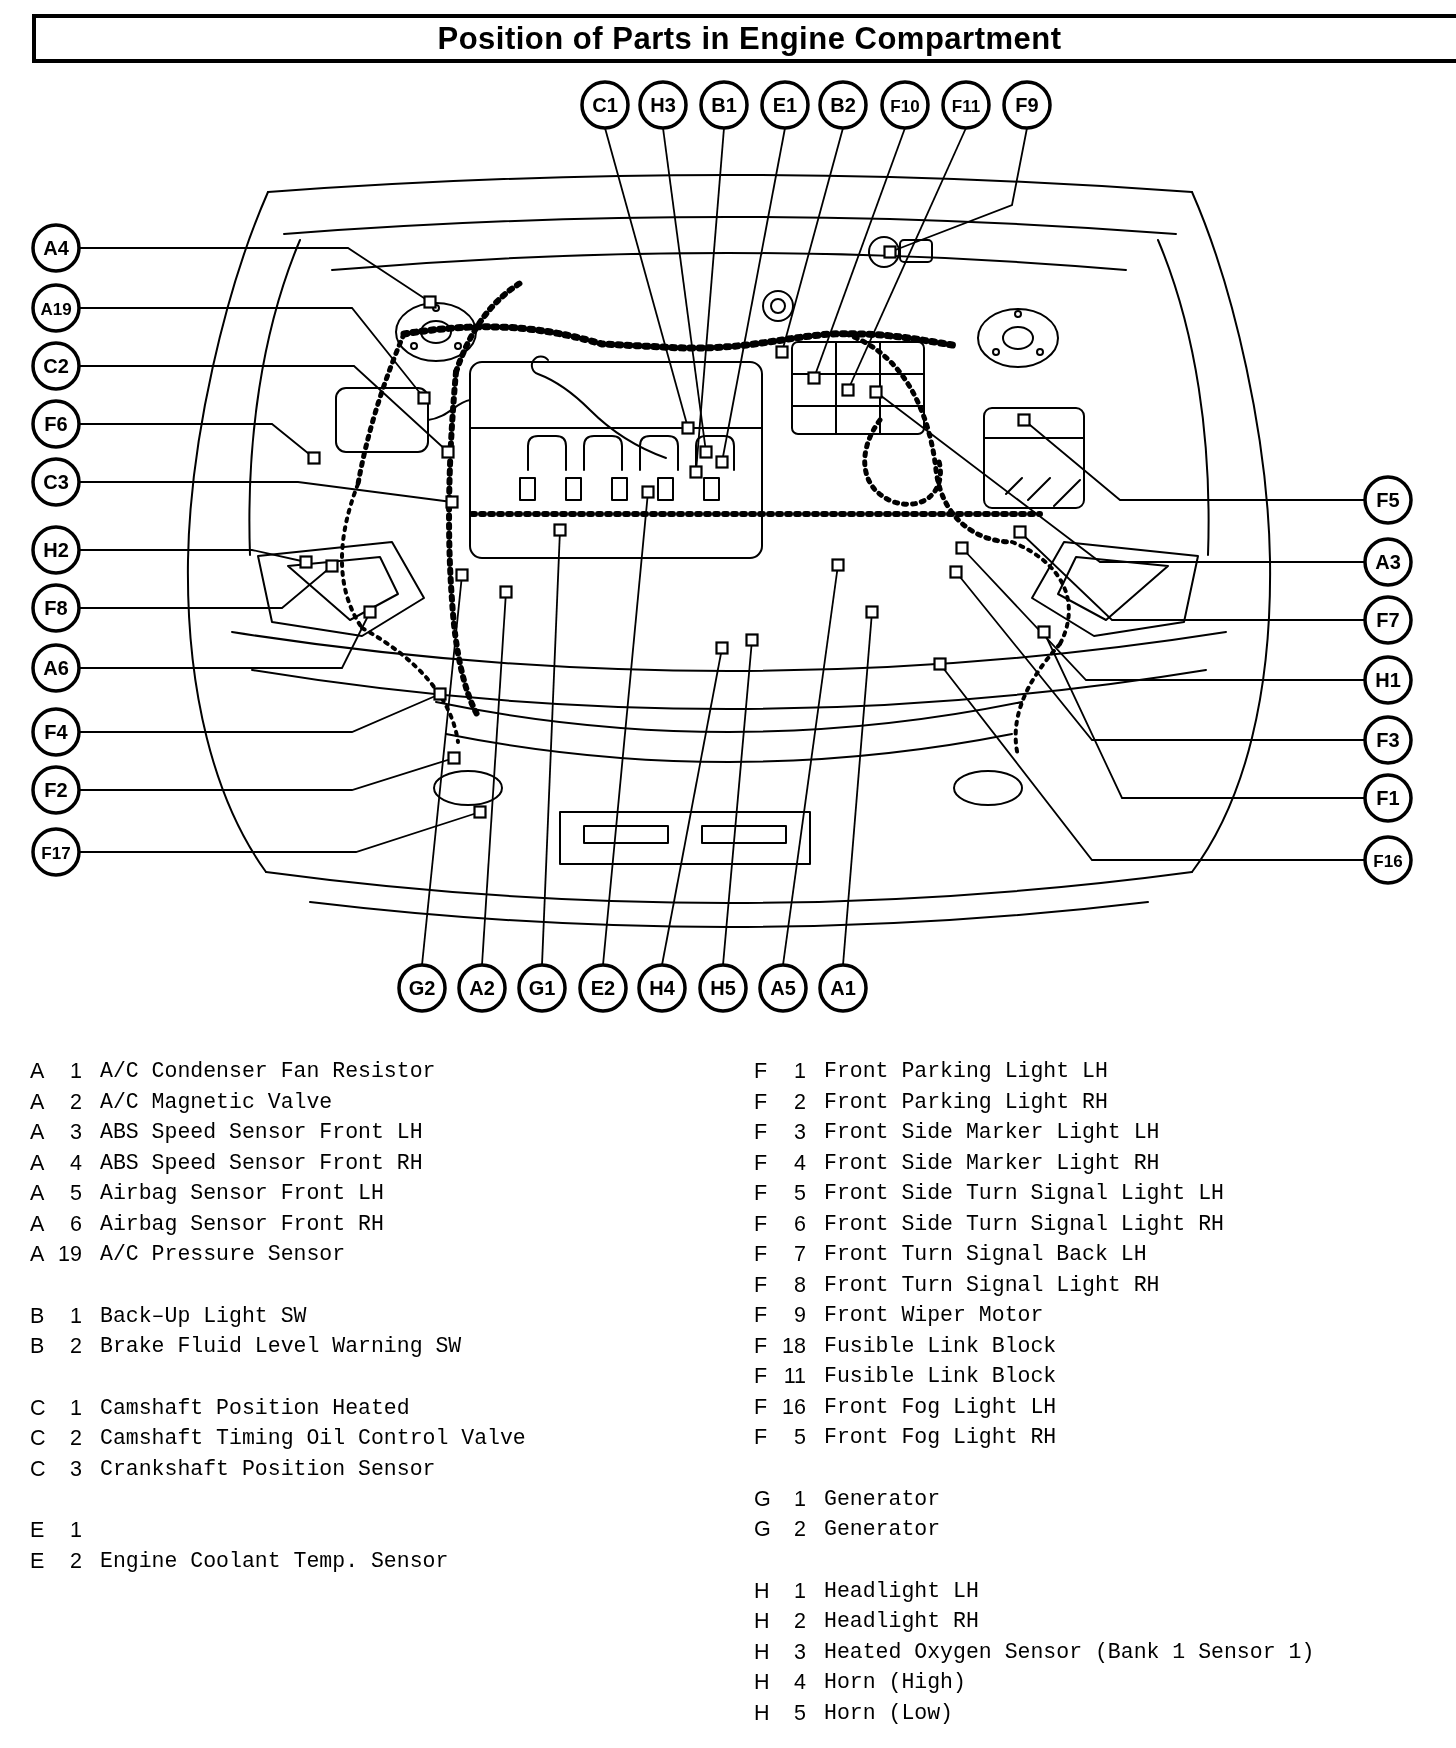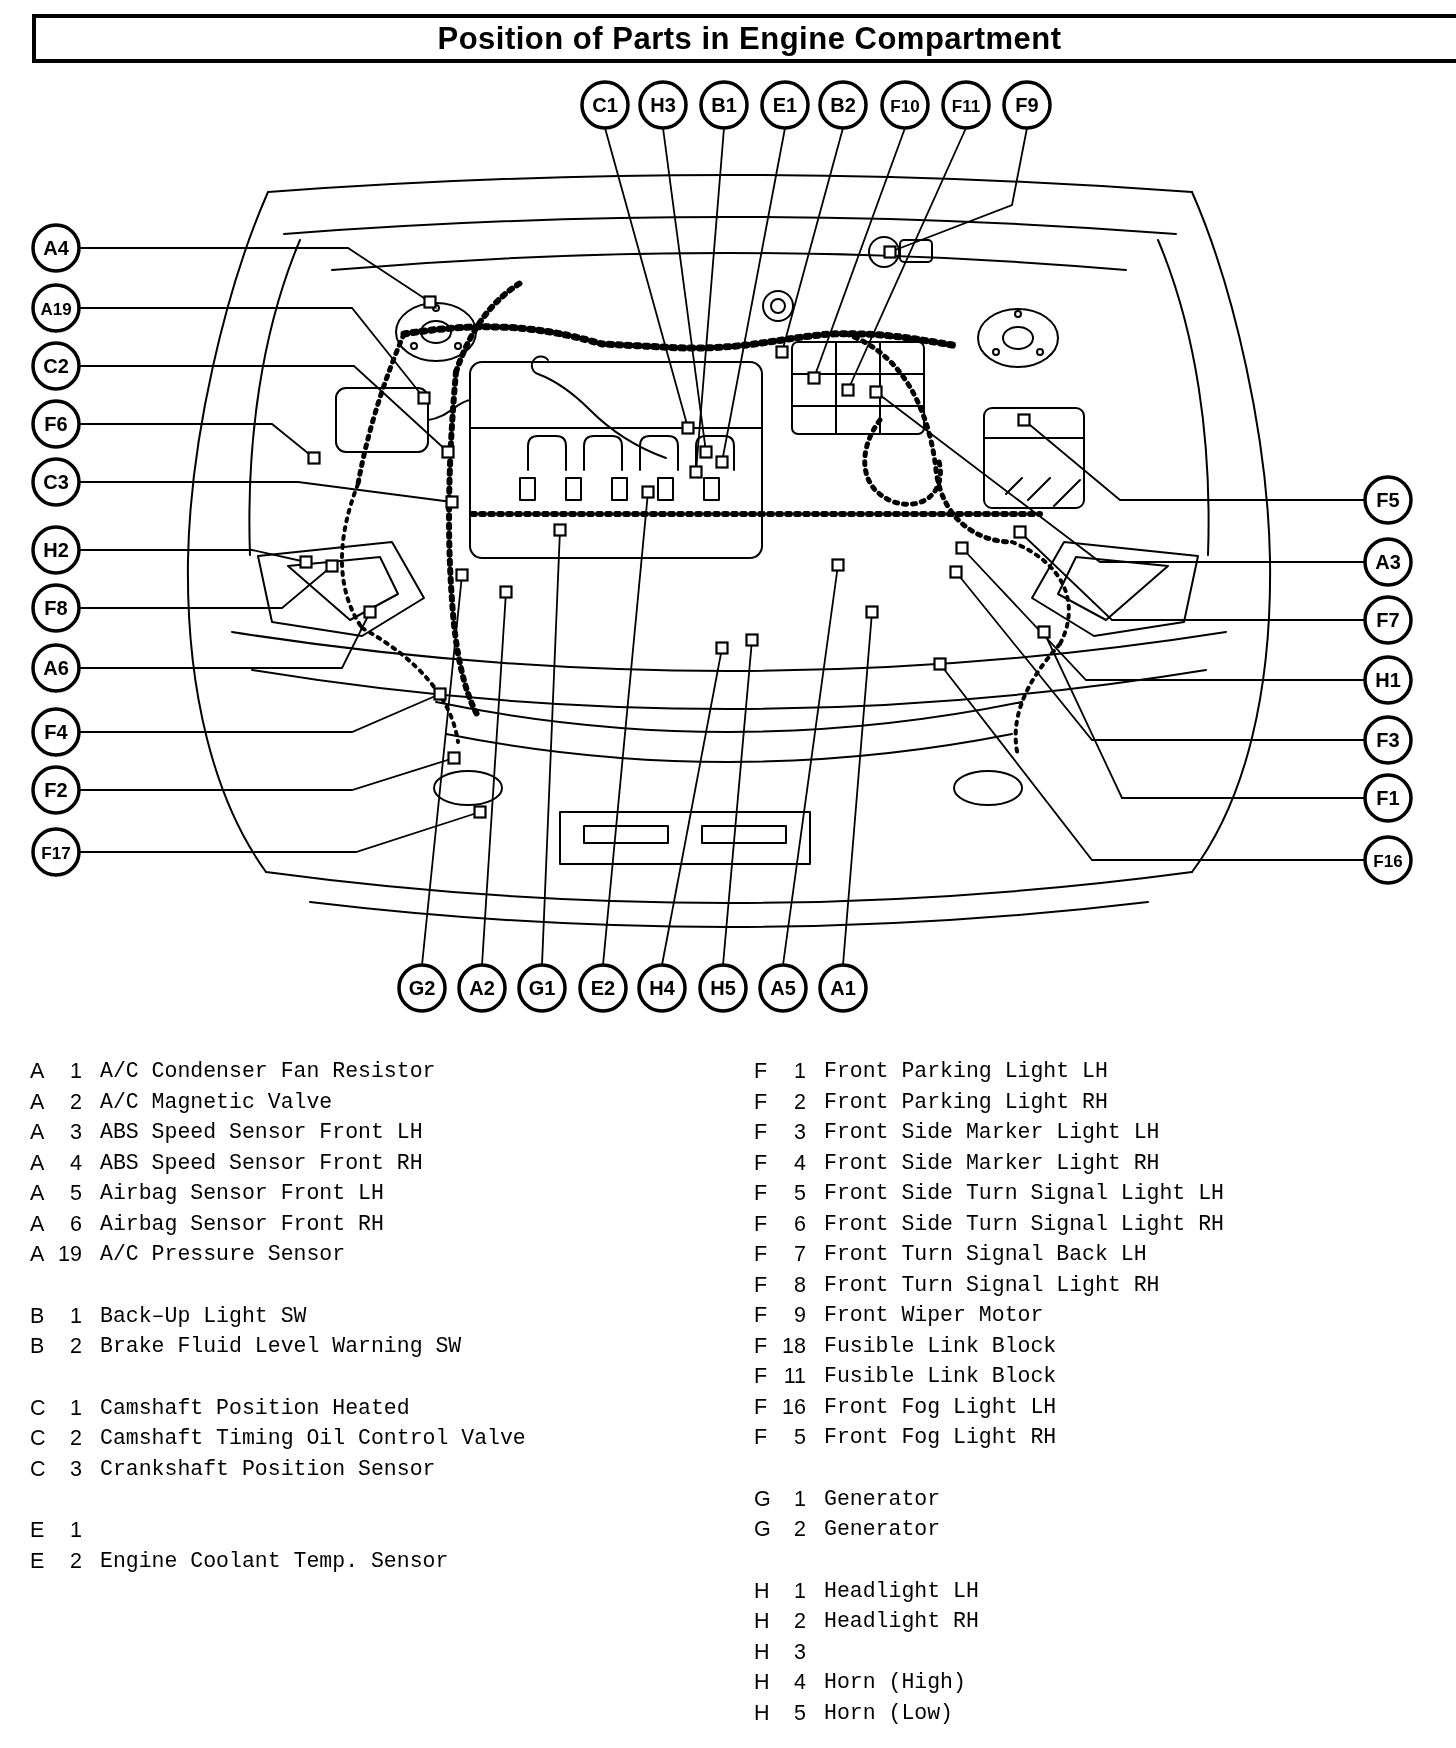--- a/index.html
+++ b/index.html
@@ -518,20 +518,21 @@
           <span class="lg-name">Headlight LH</span>
         </div>
         <div class="legend-row">
           <span class="lg-letter">H</span>
           <span class="lg-num">2</span>
           <span class="lg-name">Headlight RH</span>
         </div>
         <div class="legend-row">
           <span class="lg-letter">H</span>
           <span class="lg-num">3</span>
+          <span class="lg-name">Heated Oxygen Sensor (Bank 1 Sensor 1)</span>
         </div>
         <div class="legend-row">
           <span class="lg-letter">H</span>
           <span class="lg-num">4</span>
           <span class="lg-name">Horn (High)</span>
         </div>
         <div class="legend-row">
           <span class="lg-letter">H</span>
           <span class="lg-num">5</span>
           <span class="lg-name">Horn (Low)</span>

